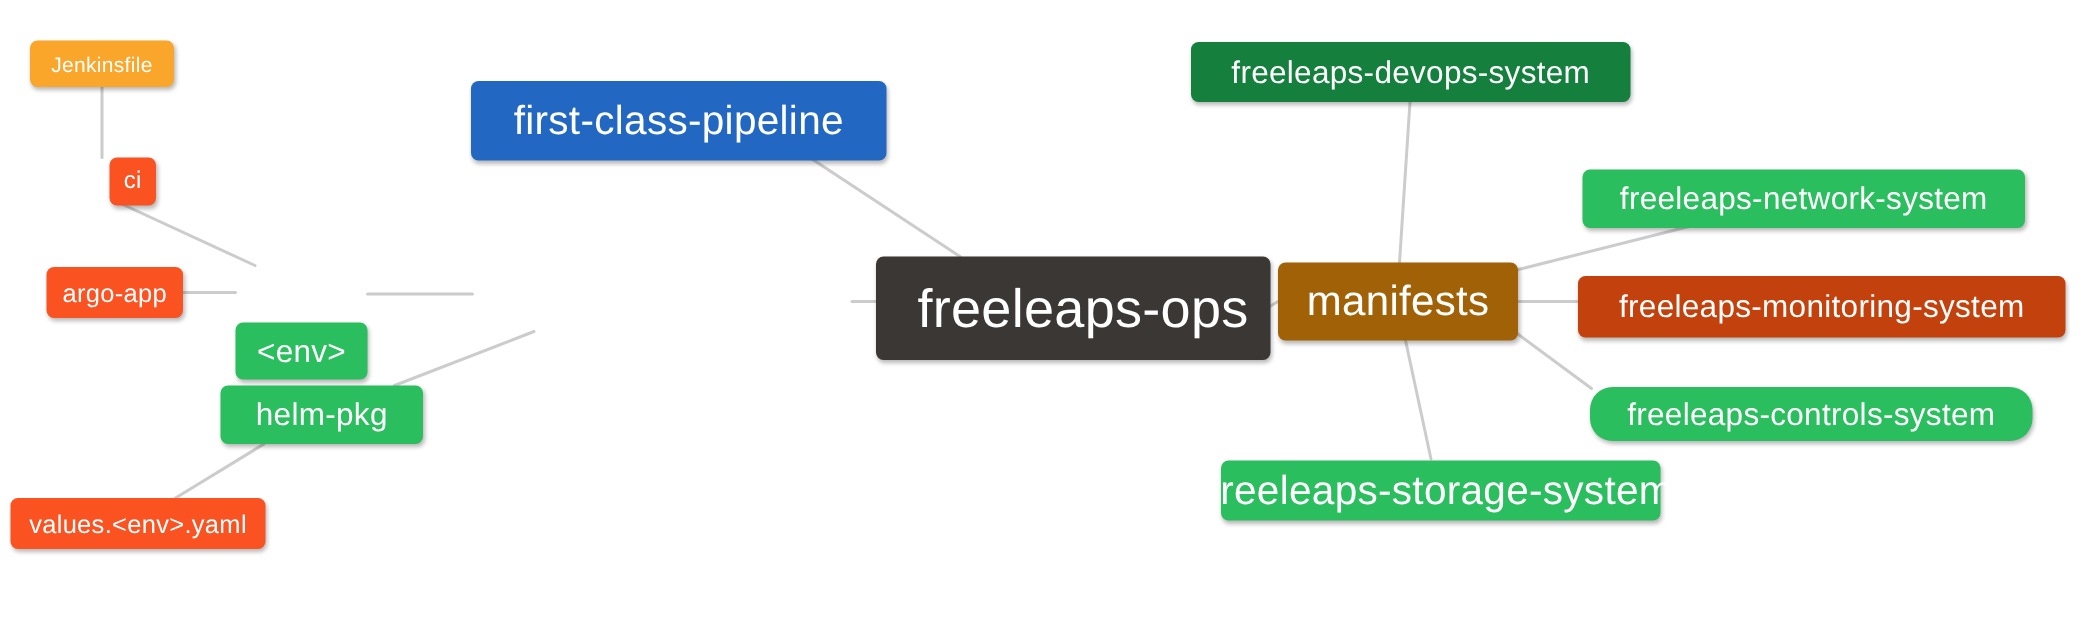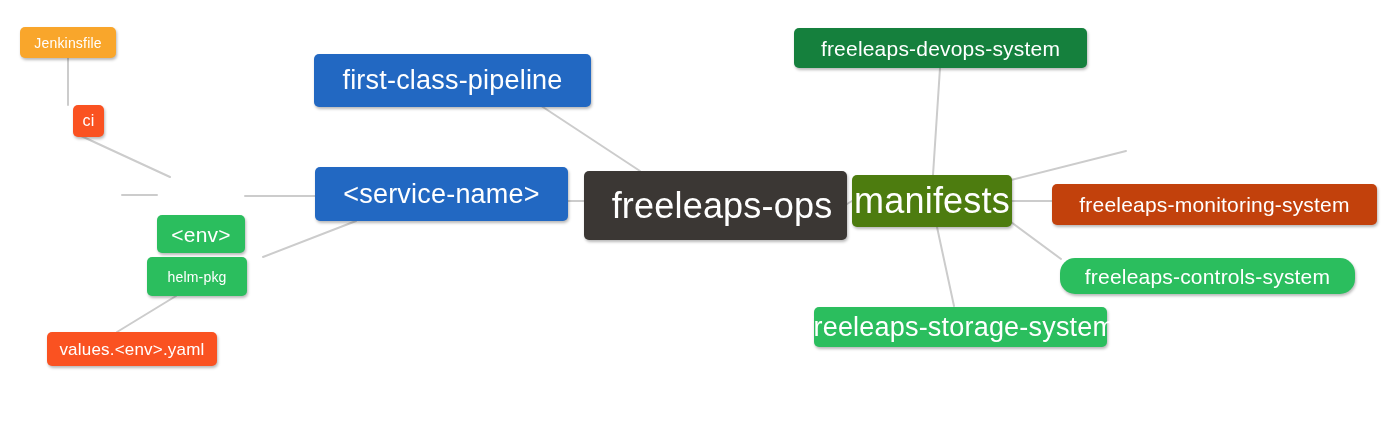--- a/index.html
+++ b/index.html
@@ -53,24 +53,25 @@
       <line x1="568" y1="201" x2="584" y2="201" stroke="#cccccc" stroke-width="2" stroke-linecap="round"></line>
       <line x1="847" y1="204" x2="852" y2="201" stroke="#cccccc" stroke-width="2" stroke-linecap="round"></line>
       <line x1="933" y1="175" x2="940" y2="68" stroke="#cccccc" stroke-width="2" stroke-linecap="round"></line>
       <line x1="1011" y1="180" x2="1126" y2="151" stroke="#cccccc" stroke-width="2" stroke-linecap="round"></line>
       <line x1="1012" y1="201" x2="1052" y2="201" stroke="#cccccc" stroke-width="2" stroke-linecap="round"></line>
       <line x1="1011" y1="222" x2="1061" y2="259" stroke="#cccccc" stroke-width="2" stroke-linecap="round"></line>
       <line x1="937" y1="227" x2="954" y2="306" stroke="#cccccc" stroke-width="2" stroke-linecap="round"></line>
     </svg>
 <div class="node" style="left: 584px; top: 171px; width: 263px; height: 69px; font-size: 36px; background: rgb(59, 55, 52); color: rgb(255, 255, 255); padding-left: 13px;">freeleaps-ops</div>
     <div class="node" style="left: 314px; top: 37px; width: 277px; height: 53px; font-size: 27px; background: rgb(34, 104, 194); color: rgb(255, 255, 255); margin-top: 17px;">first-class-pipeline</div>
-    <div class="node" style="left: 315px; top: 167px; width: 253px; height: 54px; font-size: 27px; background: rgb(34, 104, 194); color: rgb(255, 255, 255);">&lt;service-name&gt;</div>
-    <div class="node" style="left: 852px; top: 175px; width: 160px; height: 52px; font-size: 36px; background: #4d7c0f; color: rgb(255, 255, 255);">manifests</div>
+    <div class="node" style="left: 852px; top: 175px; width: 160px; height: 52px; font-size: 28px; background: #a16207; color: rgb(255, 255, 255);">manifests</div>
     <div class="node" style="left: 157px; top: 175px; width: 88px; height: 38px; font-size: 21px; background: rgb(43, 190, 94); color: rgb(255, 255, 255); margin-top: 40px;">&lt;env&gt;</div>
-    <div class="node" style="left: 147px; top: 257px; width: 100px; height: 39px; font-size: 14px; background: rgb(43, 190, 94); color: rgb(255, 255, 255);">helm-pkg</div>
+    <div class="node" style="left: 147px; top: 257px; width: 135px; height: 39px; font-size: 21px; background: rgb(43, 190, 94); color: rgb(255, 255, 255);">helm-pkg</div>
     <div class="node" style="left: 53px; top: 105px; width: 31px; height: 32px; font-size: 16px; background: rgb(250, 82, 33); color: rgb(255, 255, 255); margin-left: 20px;">ci</div>
+    <div class="node" style="left: 31px; top: 178px; width: 91px; height: 34px; font-size: 17px; background: rgb(250, 82, 33); color: rgb(255, 255, 255);">argo-app</div>
     <div class="node" style="left: 20px; top: 27px; width: 96px; height: 31px; font-size: 14px; background: rgb(249, 166, 43); color: rgb(255, 255, 255);">Jenkinsfile</div>
-    <div class="node" style="left: 7px; top: 332px; width: 170px; height: 34px; font-size: 17px; background: rgb(250, 82, 33); color: rgb(255, 255, 255); margin-left: 40px;">values.&lt;env&gt;.yaml</div>
+    <div class="node" style="left: 7px; top: 332px; width: 170px; height: 34px; font-size: 17px; background: rgb(250, 82, 33); color: rgb(255, 255, 255);">values.&lt;env&gt;.yaml</div>
     <div class="node" style="left: 794px; top: 28px; width: 293px; height: 40px; font-size: 21px; background: #15803d; color: rgb(255, 255, 255);">freeleaps-devops-system</div>
+    <div class="node" style="left: 1055px; top: 113px; width: 295px; height: 39px; font-size: 21px; background: rgb(43, 190, 94); color: rgb(255, 255, 255);">freeleaps-network-system</div>
     <div class="node" style="left: 1052px; top: 184px; width: 325px; height: 41px; font-size: 21px; background: #c2410c; color: rgb(255, 255, 255);">freeleaps-monitoring-system</div>
     <div class="node" style="left: 1060px; top: 258px; width: 295px; height: 36px; font-size: 21px; background: rgb(43, 190, 94); color: rgb(255, 255, 255); border-radius: 15px;">freeleaps-controls-system</div>
     <div class="node" style="left: 814px; top: 307px; width: 293px; height: 40px; font-size: 27px; background: rgb(43, 190, 94); color: rgb(255, 255, 255);">freeleaps-storage-system</div>
   </div>
 
 </body></html>

